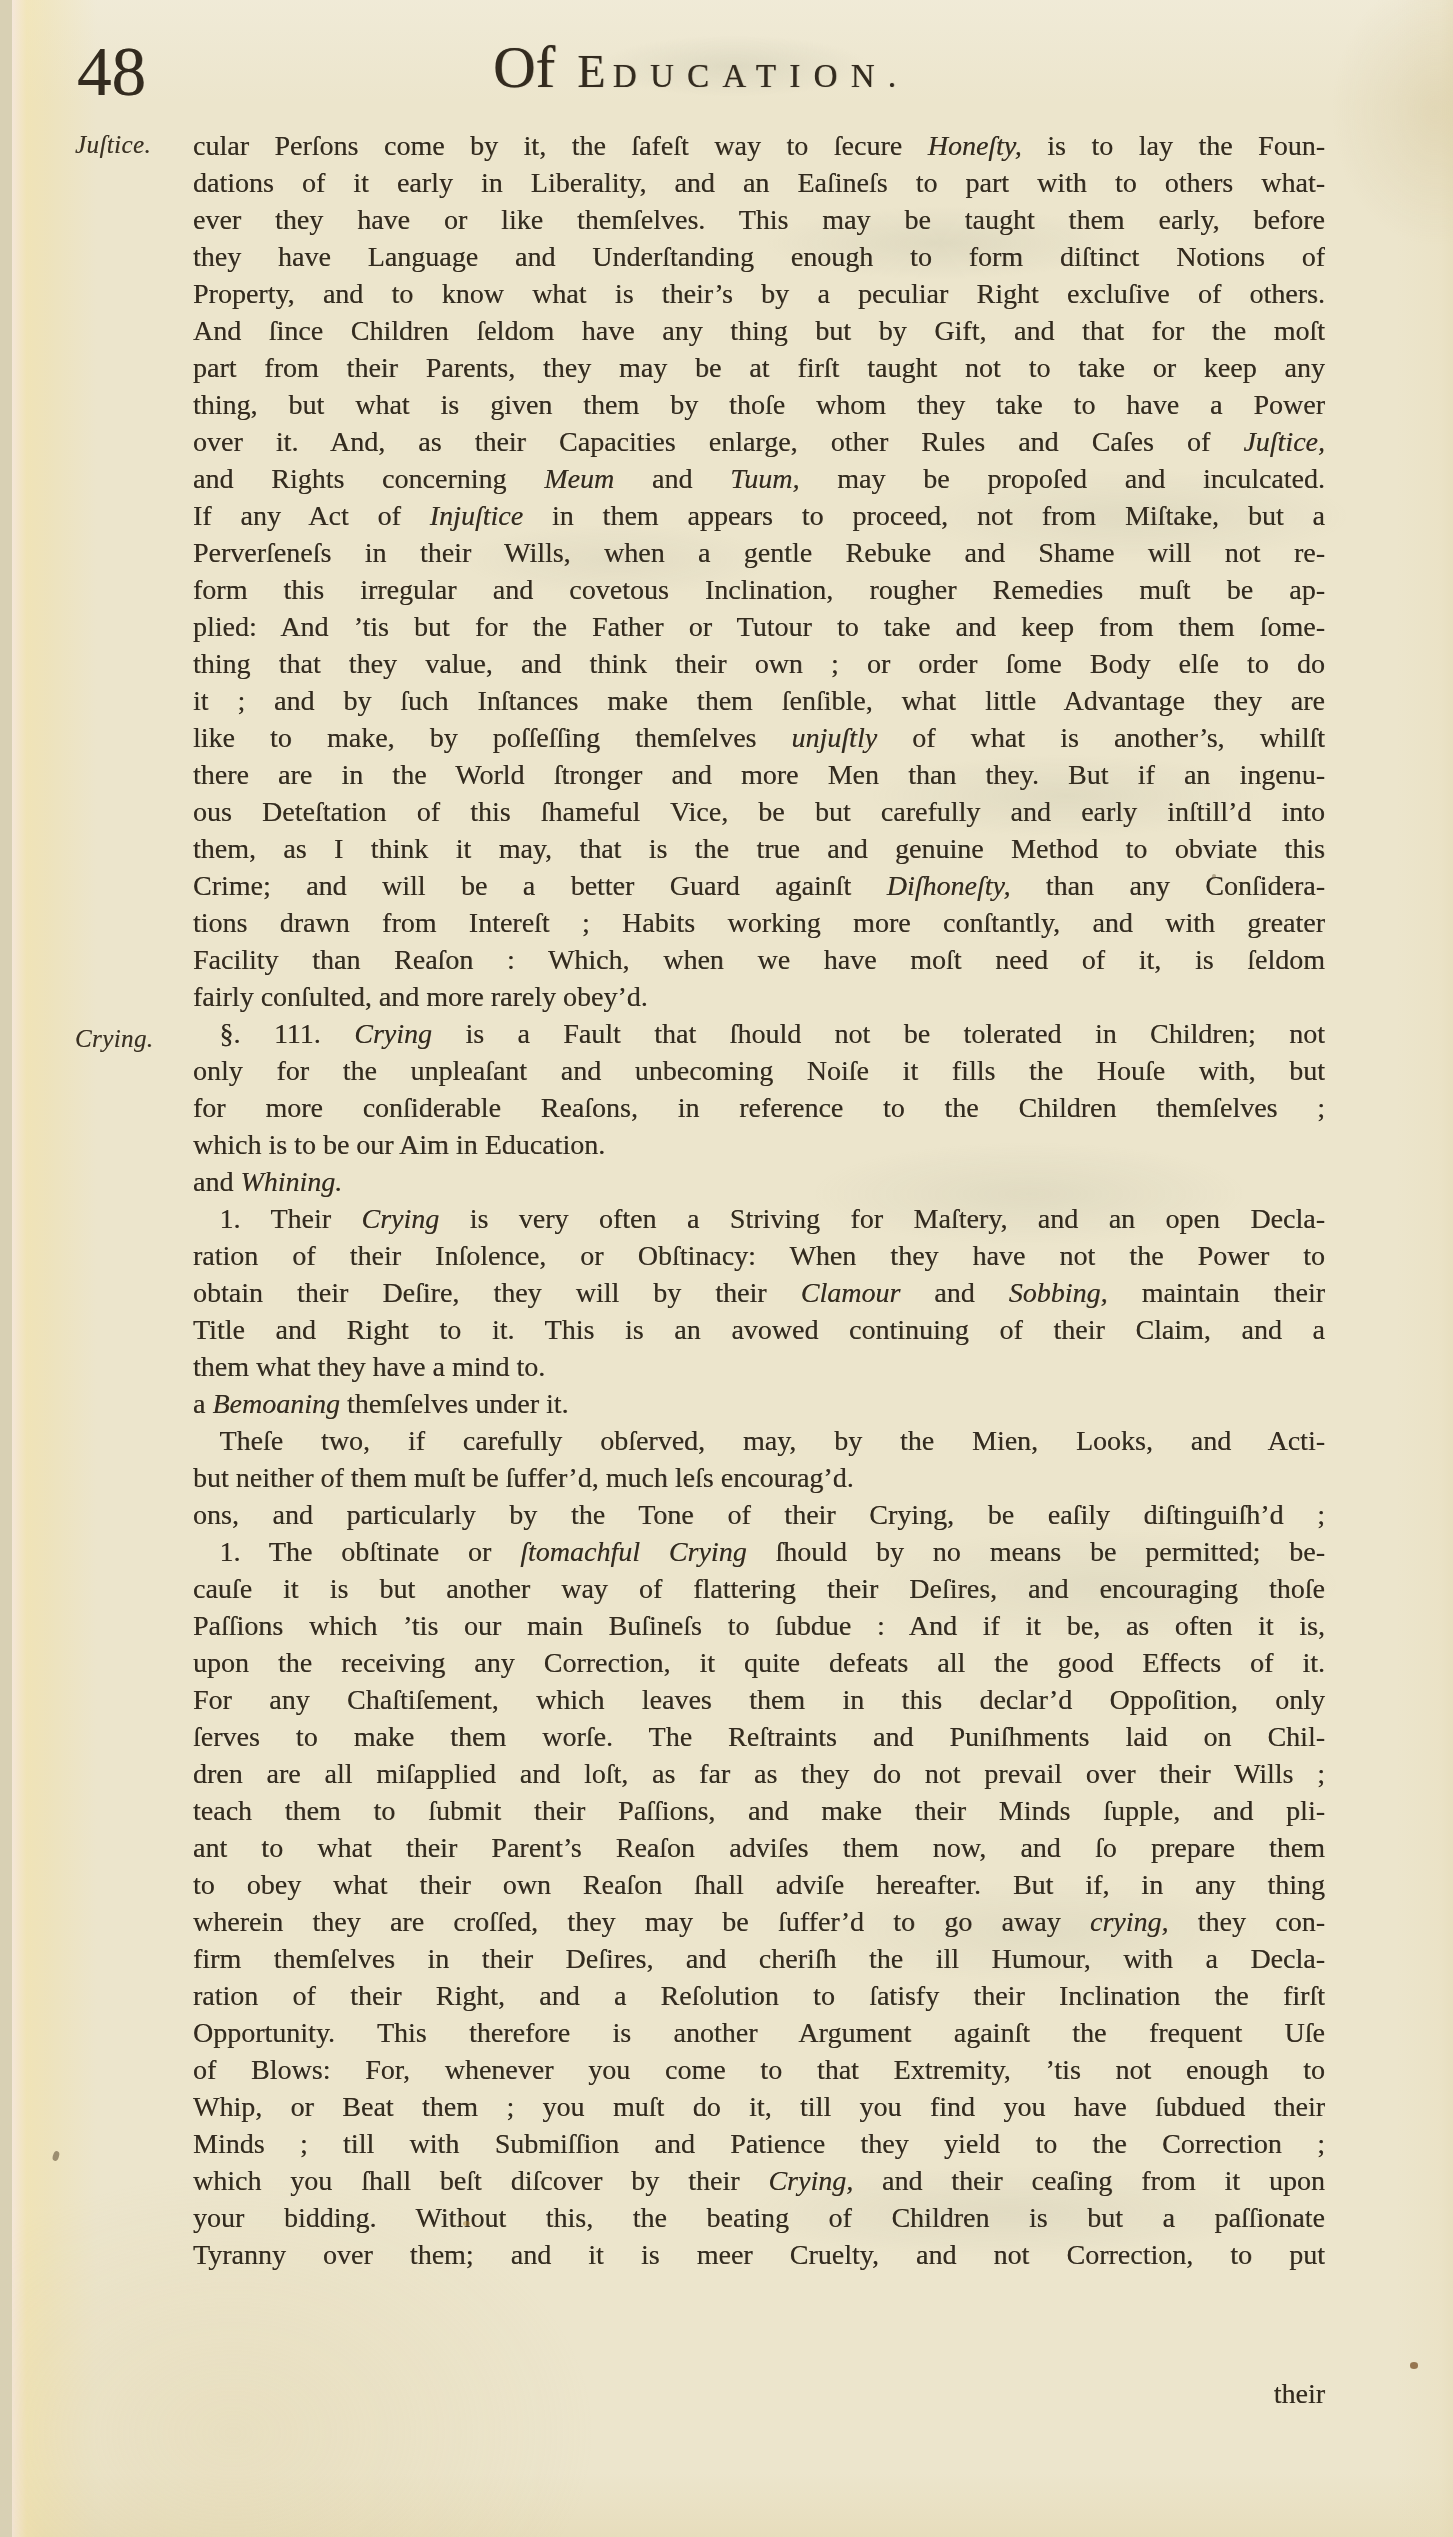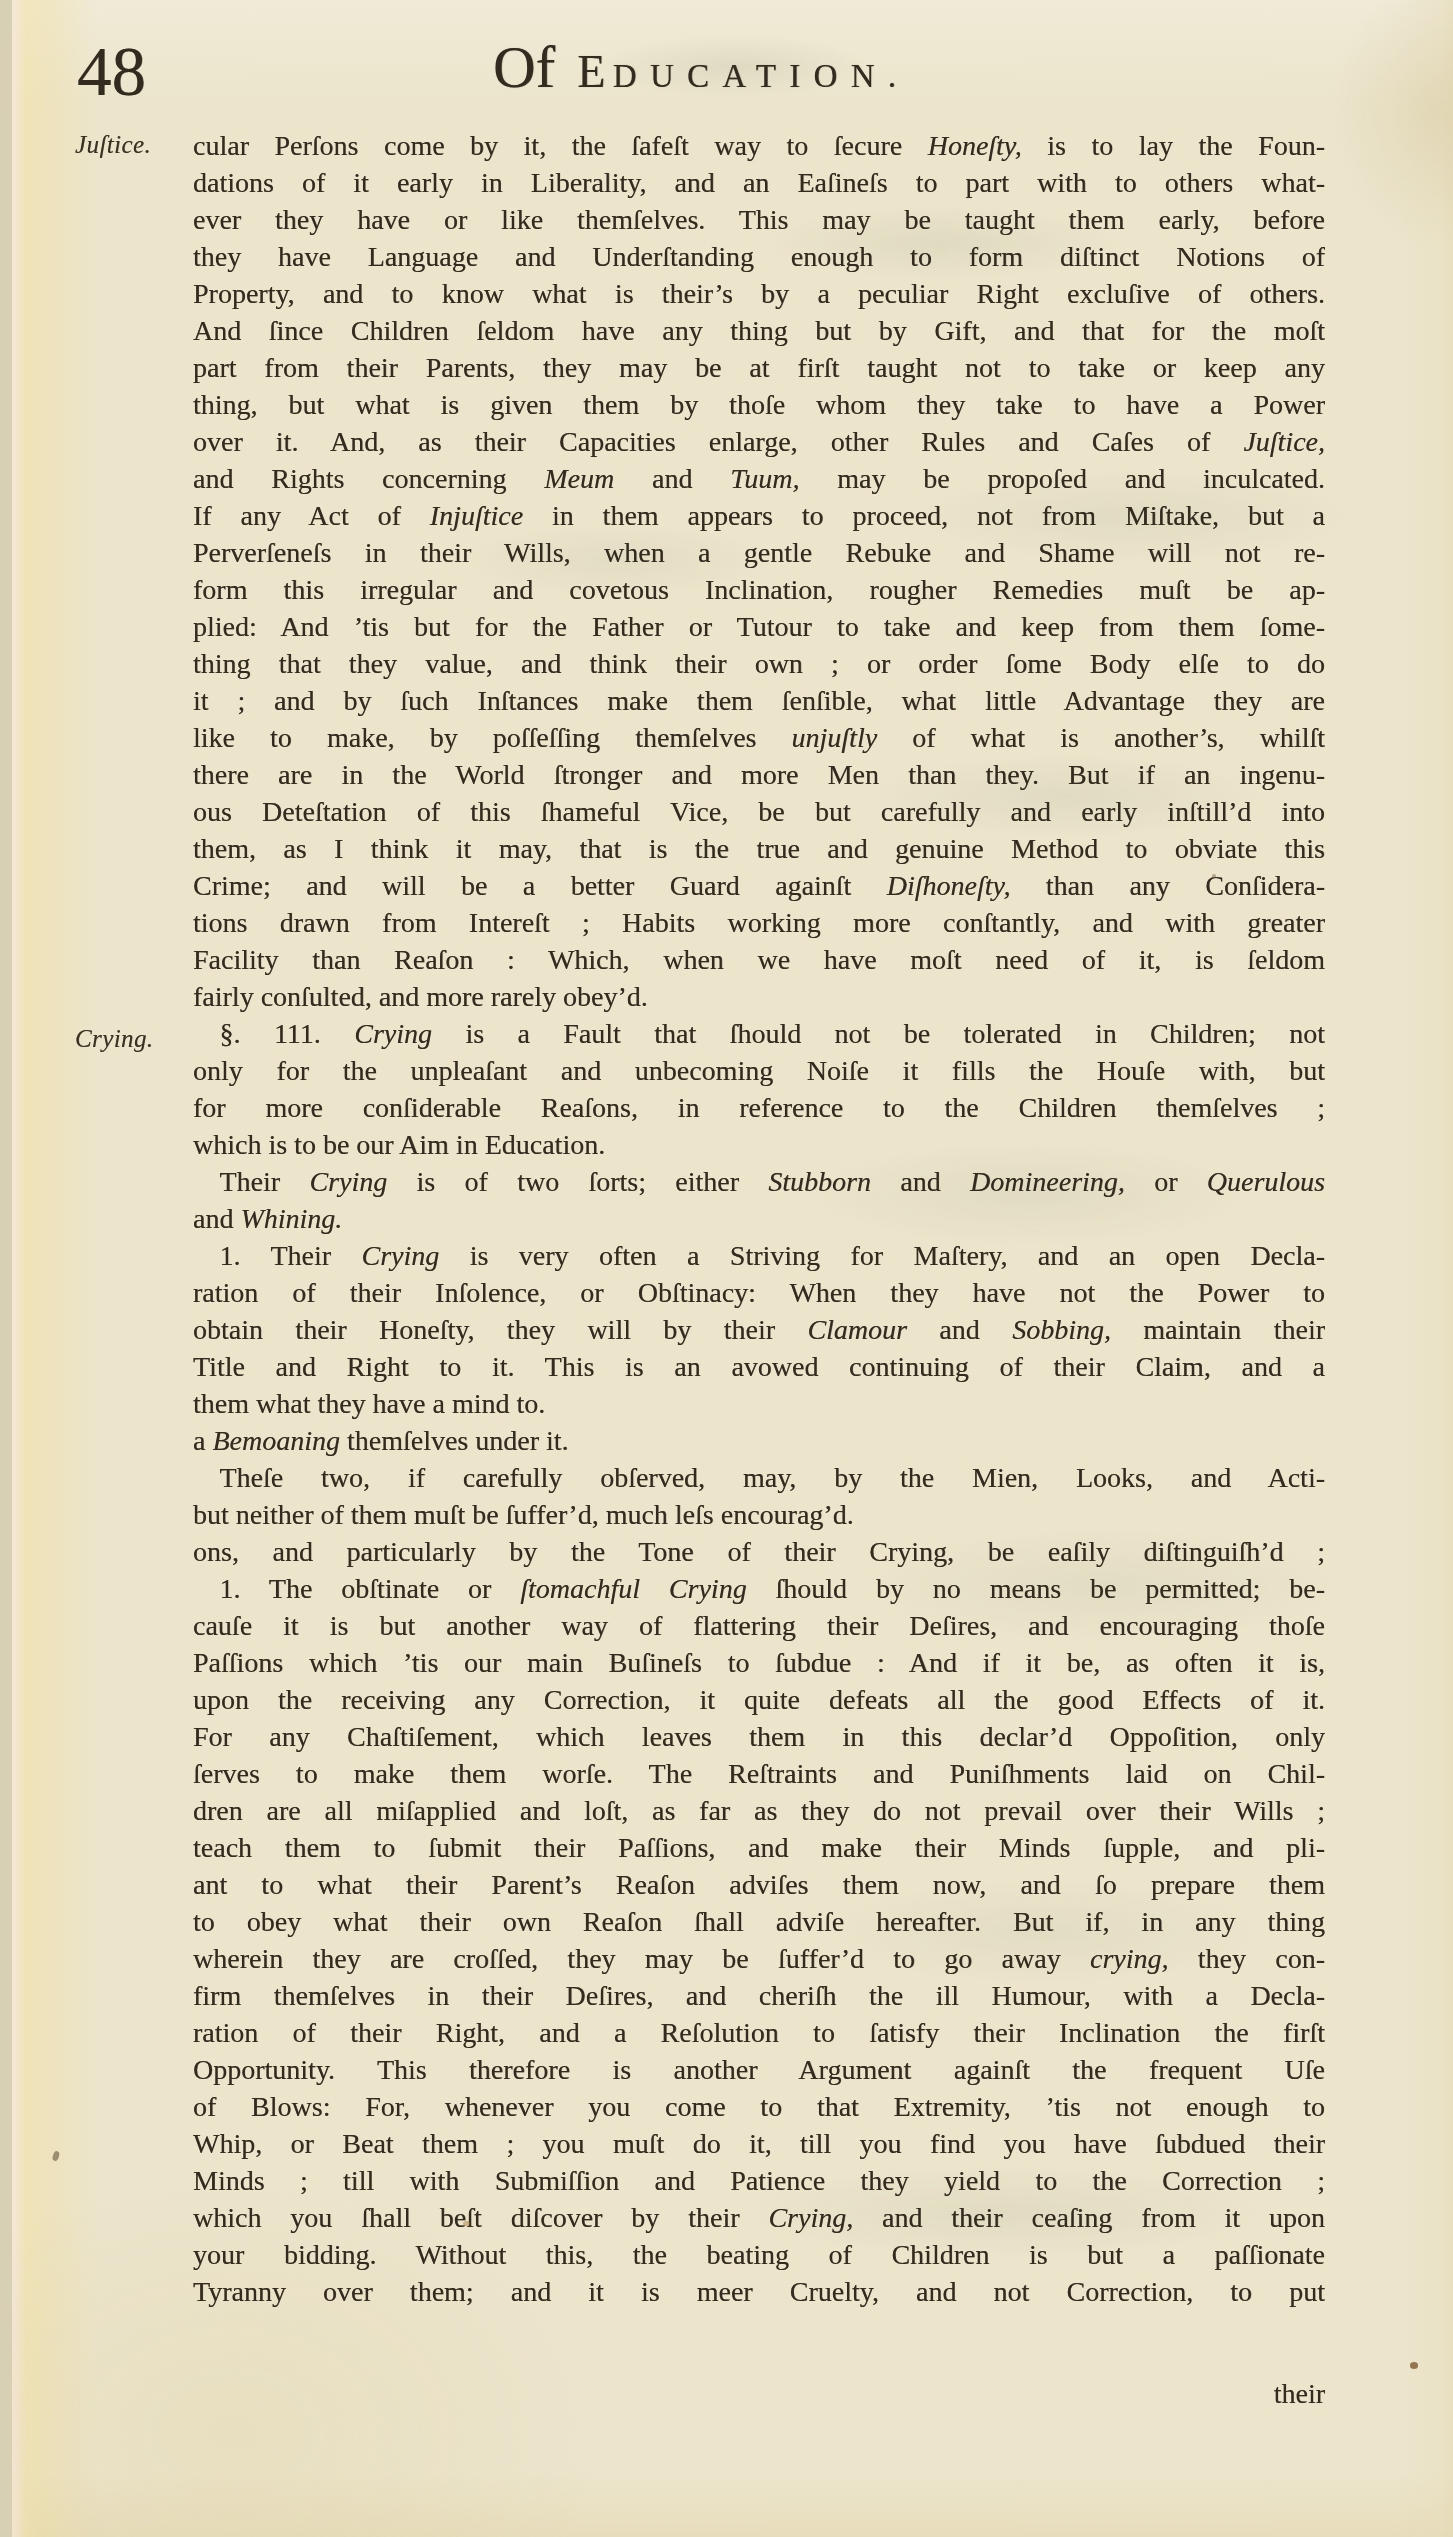--- a/index.html
+++ b/index.html
@@ -115,25 +115,24 @@
       <div class="line j"><span>ous Deteſtation of this ſhameful Vice, be but carefully and early inſtill’d into</span></div>
       <div class="line j"><span>them, as I think it may, that is the true and genuine Method to obviate this</span></div>
       <div class="line j"><span>Crime; and will be a better Guard againſt </span><span class="it">Diſhoneſty,</span><span> than any Conſidera-</span></div>
       <div class="line j"><span>tions drawn from Intereſt ; Habits working more conſtantly, and with greater</span></div>
       <div class="line j"><span>Facility than Reaſon : Which, when we have moſt need of it, is ſeldom</span></div>
       <div class="line"><span>fairly conſulted, and more rarely obey’d.</span></div>
       <div class="line j in"><span>§. 111. </span><span class="it">Crying</span><span> is a Fault that ſhould not be tolerated in Children; not</span></div>
       <div class="line j"><span>only for the unpleaſant and unbecoming Noiſe it fills the Houſe with, but</span></div>
       <div class="line j"><span>for more conſiderable Reaſons, in reference to the Children themſelves ;</span></div>
       <div class="line"><span>which is to be our Aim in Education.</span></div>
-      <div class="line j in"><span>Their </span><span class="it">Crying</span><span> is of two ſorts; either </span><span class="it">Stubborn</span><span> and </span><span class="it">Domineering,</span><span> or </span><span class="it">Querulous</span></div>
       <div class="line"><span>and </span><span class="it">Whining.</span></div>
       <div class="line j in"><span>1. Their </span><span class="it">Crying</span><span> is very often a Striving for Maſtery, and an open Decla-</span></div>
       <div class="line j"><span>ration of their Inſolence, or Obſtinacy: When they have not the Power to</span></div>
-      <div class="line j"><span>obtain their Honeſty, they will by their </span><span class="it">Clamour</span><span> and </span><span class="it">Sobbing,</span><span> maintain their</span></div>
+      <div class="line j"><span>obtain their Deſire, they will by their </span><span class="it">Clamour</span><span> and </span><span class="it">Sobbing,</span><span> maintain their</span></div>
       <div class="line j"><span>Title and Right to it.  This is an avowed continuing of their Claim, and a</span></div>
       <div class="line"><span>them what they have a mind to.</span></div>
       <div class="line"><span>a </span><span class="it">Bemoaning</span><span> themſelves under it.</span></div>
       <div class="line j in"><span>Theſe two, if carefully obſerved, may, by the Mien, Looks, and Acti-</span></div>
       <div class="line"><span>but neither of them muſt be ſuffer’d, much leſs encourag’d.</span></div>
       <div class="line j"><span>ons, and particularly by the Tone of their Crying, be eaſily diſtinguiſh’d ;</span></div>
       <div class="line j in"><span>1. The obſtinate or </span><span class="it">ſtomachful Crying</span><span> ſhould by no means be permitted;  be-</span></div>
       <div class="line j"><span>cauſe it is but another way of flattering their Deſires, and encouraging thoſe</span></div>
       <div class="line j"><span>Paſſions which ’tis our main Buſineſs to ſubdue :  And if it be, as often it is,</span></div>
       <div class="line j"><span>upon the receiving any Correction, it quite defeats all the good Effects of it.</span></div>

